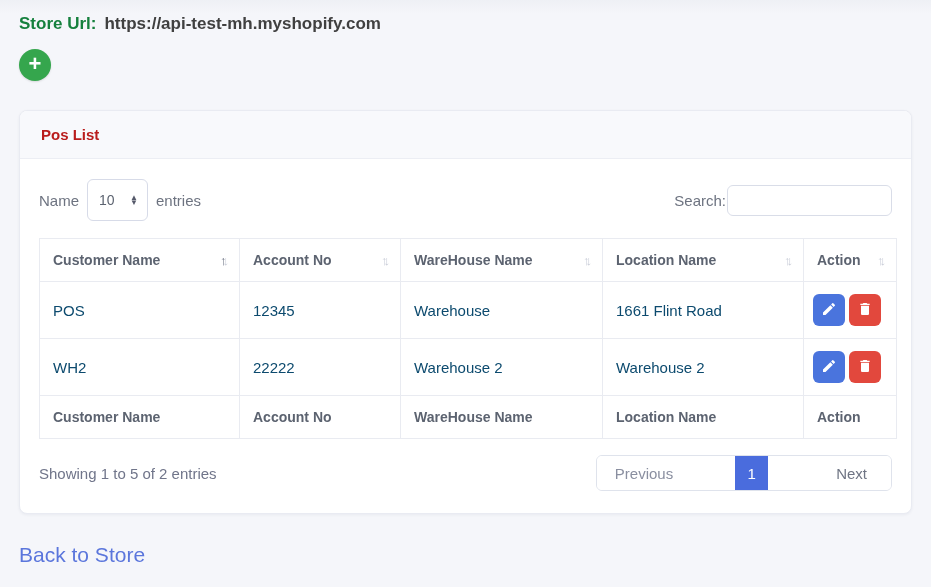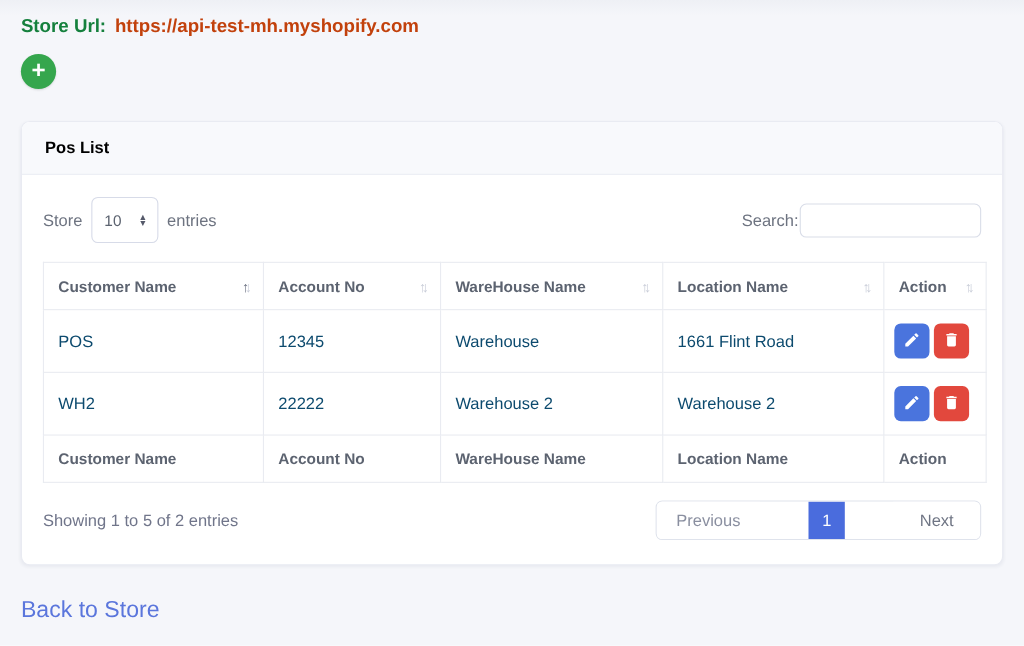--- a/index.html
+++ b/index.html
@@ -8,38 +8,38 @@
     font-family: "Liberation Sans", "DejaVu Sans", sans-serif;
     background: linear-gradient(#eef0f5 0px, #f5f6fa 14px);
     color:#6d7380;
     overflow:hidden;
   }
   .screen { width:931px; height:587px; padding:12px 19px 0 19px; position:relative; }
 
   
   .store-row { display:flex; align-items:baseline; gap:8px; padding-top:2px; }
   .store-label { font-size:17px; font-weight:bold; color:#15803d; }
-  .store-link { font-size:17px; font-weight:bold; color:#c2410c; text-decoration:none; }
+  .store-link { font-size:17px; font-weight:bold; color:#404040; text-decoration:none; }
 
   .add-btn {
     margin-top:15px; width:32px; height:32px; border-radius:50%;
     background:#35a64d; border:none; color:#fff; font-size:22px; font-weight:bold;
     display:flex; align-items:center; justify-content:center; cursor:pointer;
     box-shadow:0 1px 2px rgba(0,0,0,.12); line-height:1;
   }
   .add-btn .plus { position:relative; top:-1px; }
 
   
   .card {
     margin-top:29px; background:#fff; border:1px solid #e9ebf2; border-radius:8px;
     box-shadow:0 1px 3px rgba(40,50,90,.06); overflow:hidden;
   }
   .card-header {
     background:#f8f9fc; border-bottom:1px solid #eceef4;
-    padding:15px 21px; font-size:15px; font-weight:bold; color:#000000;
+    padding:15px 21px; font-size:15px; font-weight:bold; color:#b91c1c;
   }
   .card-body { padding:20px 19px 22px 19px; }
 
   
   .controls { display:flex; justify-content:space-between; align-items:center; }
   .length-group { display:flex; align-items:center; gap:8px; font-size:15px; color:#6d7380; }
   .length-select {
     width:61px; height:42px; border:1px solid #d7dbe8; border-radius:6px;
     display:flex; align-items:center; justify-content:space-between;
     padding:0 9px 0 11px; cursor:pointer; color:#5c6370; font-size:14px; background:#fff;
@@ -106,21 +106,21 @@
   </button>
 
   <div class="card">
     <div class="card-header">
       <span>Pos List</span>
     </div>
     <div class="card-body">
 
       <div class="controls">
         <div class="length-group">
-          <span>Store</span>
+          <span>Name</span>
           <div class="length-select">
             <span>10</span>
             <span class="caret-stack">
                 <span>▲</span>
                 <span>▼</span>
               </span>
           </div>
           <span>entries</span>
         </div>
         <div class="search-group">

